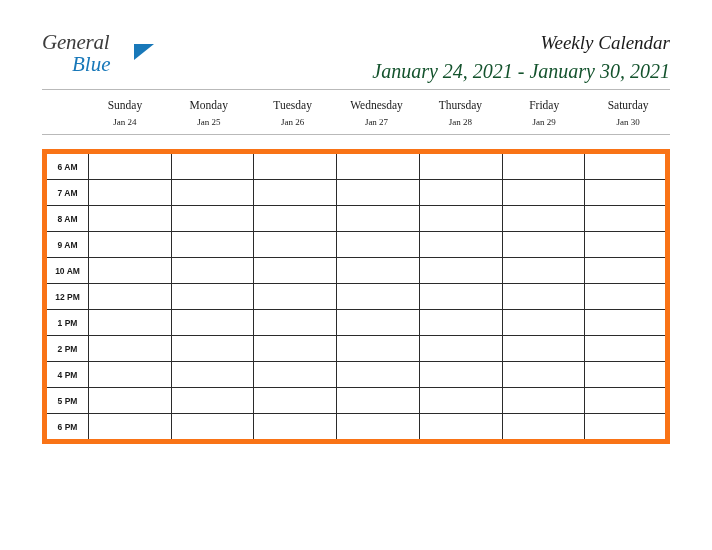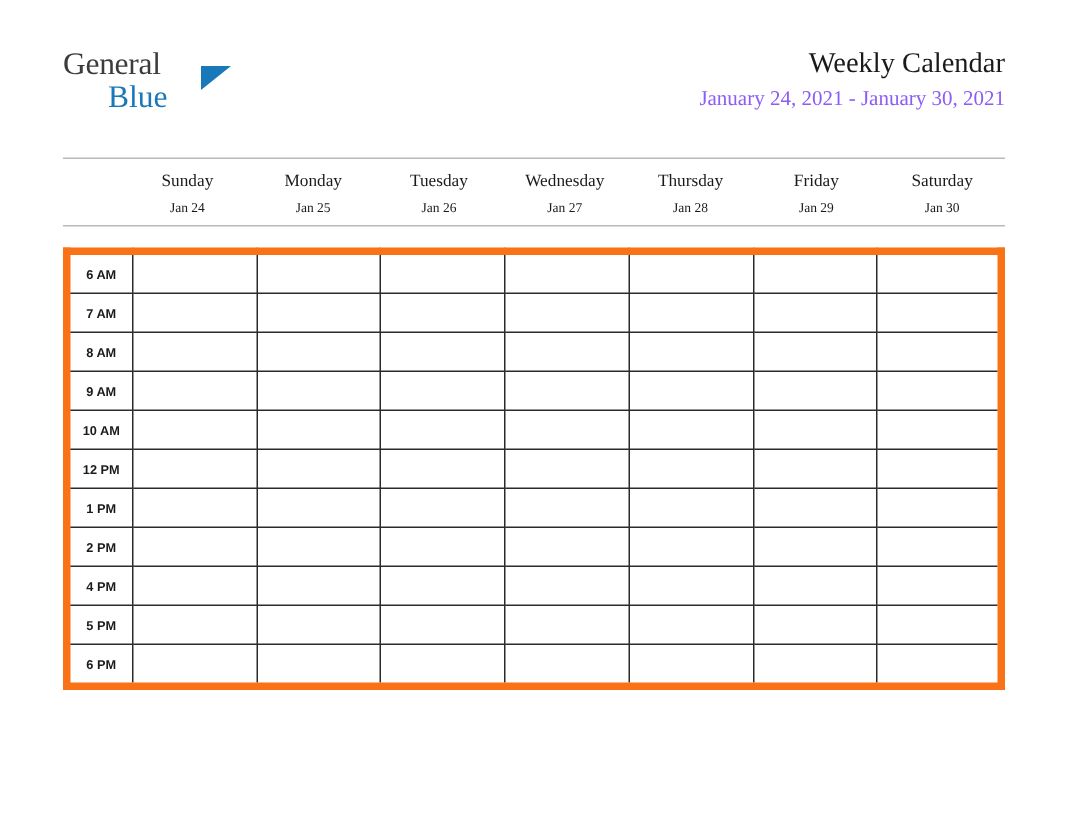--- a/index.html
+++ b/index.html
@@ -21,22 +21,23 @@
     box-sizing: border-box;
     padding: 0 42px;
   }
 
   
   .header {
     display: flex;
     align-items: flex-start;
     justify-content: space-between;
     padding-top: 28px;
-    padding-bottom: 28px;
+    padding-bottom: 4px;
     border-bottom: 1px solid #b9b9b9;
+    font-style: italic;
   }
   .logo {
     position: relative;
     width: 110px;
     padding-top: 4px;
     line-height: 1;
   }
   .logo-general {
     font-family: "Liberation Serif", serif;
     font-size: 21px;
@@ -64,22 +65,22 @@
   .title-block {
     text-align: right;
     padding-top: 2px;
   }
   .title-main {
     font-size: 19px;
     color: #1a1a1a;
     line-height: 1.35;
   }
   .title-range {
-    font-size: 14px;
-    color: #8b5cf6;
+    font-size: 20px;
+    color: #14532d;
     line-height: 1.35;
     margin-top: 2px;
   }
 
   
   .dayhead {
     display: flex;
     border-bottom: 1px solid #b9b9b9;
     padding-top: 7px;
     padding-bottom: 6px;

